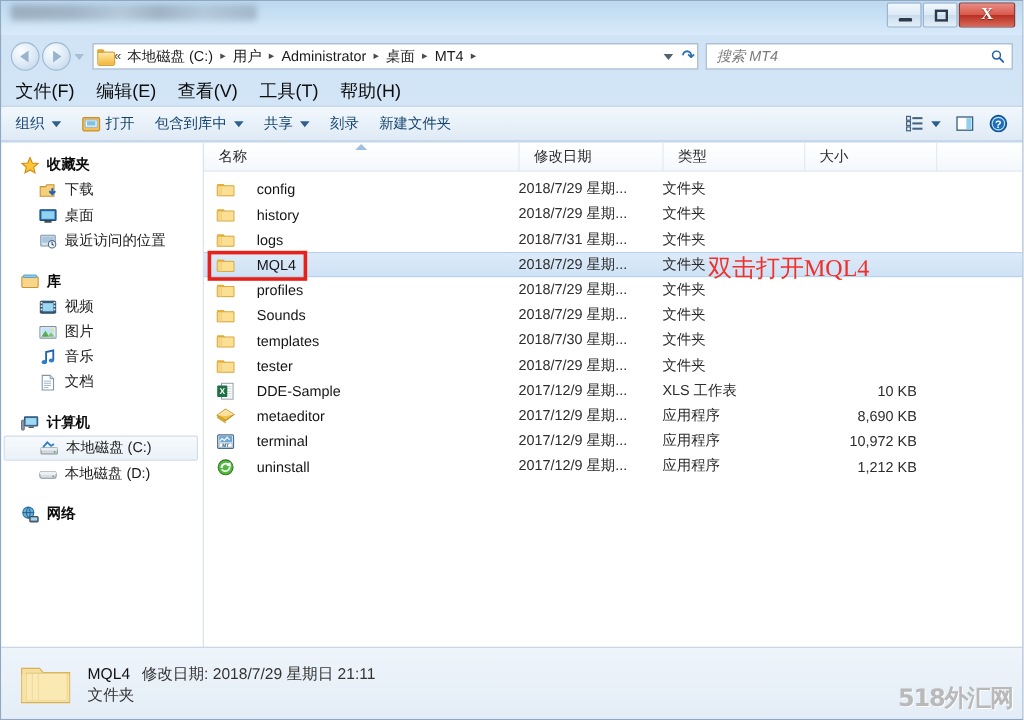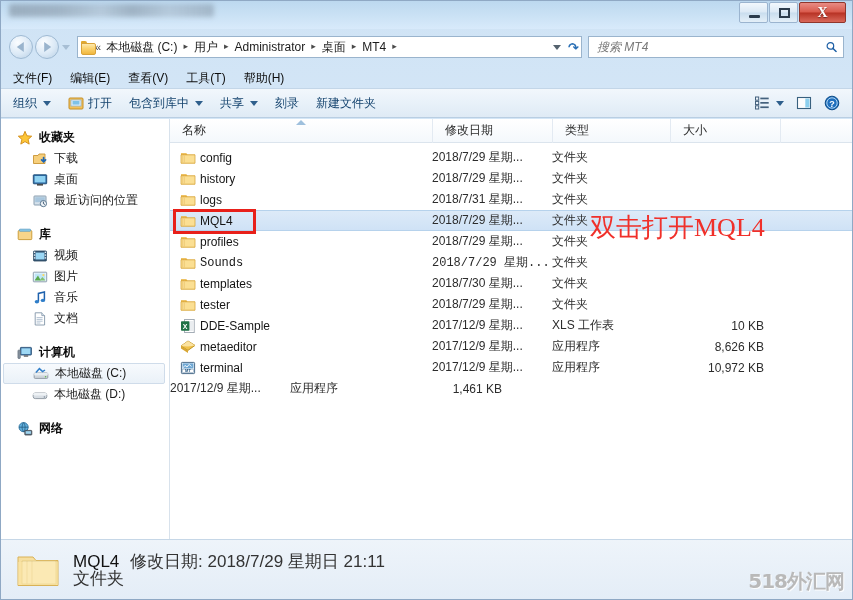--- a/index.html
+++ b/index.html
@@ -128,22 +128,22 @@
     font-style: italic; color: #7a7a7a; font-size: 12px;
   }
   .search-mag {
     position: absolute; right: 6px; top: 50%; transform: translateY(-50%);
     width: 11px; height: 11px;
   }
 
   
   .menubar {
     position: absolute; top: 64px; left: 0; right: 0; height: 22px;
-    display: flex; align-items: flex-end; padding-left: 12px;
-    font-size: 12px; color: #0d0d0d;
+    display: flex; align-items: center; padding-left: 12px;
+    font-size: 15px; color: #0d0d0d;
   }
   .menu-item { margin-right: 18px; cursor: pointer; white-space: nowrap; }
 
   
   .toolbar {
     position: absolute; top: 87px; left: 0; right: 0; height: 30px;
     background: linear-gradient(to bottom, #f2f7fc 0%, #e8f1f9 50%, #dfeaf5 100%);
     border-top: 1px solid #c3d6e8;
     border-bottom: 1px solid #b9cee2;
     display: flex; align-items: center; padding: 0 8px 0 12px;
@@ -246,52 +246,52 @@
     height: 21px; display: flex; align-items: center;
     font-size: 12px; color: #151515; cursor: default;
   }
   .row.selected {
     background: linear-gradient(to bottom, #ddeaf8 0%, #cfe2f6 100%);
     border-top: 1px solid #b6d2ec;
     border-bottom: 1px solid #b6d2ec;
     height: 21px;
   }
   .cell-name {
-    width: 262px; display: flex; align-items: center; gap: 4px; padding-left: 10px;
+    width: 262px; display: flex; align-items: center; gap: 18px; padding-left: 10px;
   }
   .cell-date { width: 120px; color: #2c2c2c; }
   .cell-type { width: 118px; color: #2c2c2c; }
   .cell-size { width: 110px; color: #2c2c2c; text-align: right; padding-right: 16px; }
 
   
   .redbox {
     position: absolute;
     left: 3px; top: -2px; width: 83px; height: 25px;
     border: 3px solid #e8201a;
     pointer-events: none;
   }
   .annot {
     position: absolute; left: 420px; top: 0px;
-    color: #f0302a; font-size: 26px;
+    color: #f0302a; font-size: 20px;
     font-family: "Liberation Serif", "DejaVu Serif", serif;
     white-space: nowrap; pointer-events: none;
   }
 
   
   .statusbar {
     position: absolute; left: 0; right: 0; bottom: 0; height: 60px;
     background: linear-gradient(to bottom, #eef4fa 0%, #e4edf7 100%);
     border-top: 1px solid #c6d7e7;
     display: flex; align-items: center; padding-left: 14px;
     position: absolute;
   }
   .sb-folder {
     width: 46px; height: 40px; position: relative; flex: none; margin-right: 12px;
   }
-  .sb-text { font-size: 17px; color: #111; line-height: 17px; }
+  .sb-text { font-size: 13px; color: #111; line-height: 17px; }
   .sb-line2 { color: #333; }
   .sb-bold { font-weight: normal; }
   .watermark {
     position: absolute; right: 8px; bottom: 4px;
     font-size: 20px; font-weight: bold;
     color: #b9b9b9;
     font-family: "DejaVu Sans", sans-serif;
     letter-spacing: -1px;
     text-shadow: 1px 1px 0 rgba(255,255,255,.85);
     user-select: none;
@@ -630,21 +630,21 @@
                 <path d="M1 3.3 h5.4 l1.1 1.5 h7.5 v8.4 h-14 z" fill="#e8ae33"></path>
                 <path d="M1 4.8 h14 v8.4 h-14 z" fill="#fbdf93" stroke="#d8a63c" stroke-width=".8"></path>
                 <path d="M2.6 4.8 v8.4 M4.4 4.8 v8.4" stroke="#eecb78" stroke-width=".9"></path>
               </svg>
               <span>profiles</span>
             </div>
             <div class="cell-date">2018/7/29 星期...</div>
             <div class="cell-type">文件夹</div>
             <div class="cell-size"></div>
           </div>
-          <div class="row" style="position: relative; font-family: Liberation Mono, monospace;">
+          <div class="row" style="position: relative;">
             <div class="cell-name">
               <svg viewBox="0 0 16 16" class="ico">
                 <path d="M1 3.3 h5.4 l1.1 1.5 h7.5 v8.4 h-14 z" fill="#e8ae33"></path>
                 <path d="M1 4.8 h14 v8.4 h-14 z" fill="#fbdf93" stroke="#d8a63c" stroke-width=".8"></path>
                 <path d="M2.6 4.8 v8.4 M4.4 4.8 v8.4" stroke="#eecb78" stroke-width=".9"></path>
               </svg>
               <span>Sounds</span>
             </div>
             <div class="cell-date">2018/7/29 星期...</div>
             <div class="cell-type">文件夹</div>
@@ -700,41 +700,50 @@
             <div class="cell-name">
               <svg viewBox="0 0 16 16" class="ico">
                 <polygon points="8,2 15,6.4 8,11.4 1,7" fill="#f0c24c" stroke="#b98d1d" stroke-width=".9"></polygon>
                 <polygon points="8,2 15,6.4 8,7.6 1,7" fill="#fbe2a0"></polygon>
                 <polygon points="1,7 8,11.4 8,14 1,9.4" fill="#d8a632"></polygon>
               </svg>
               <span>metaeditor</span>
             </div>
             <div class="cell-date">2017/12/9 星期...</div>
             <div class="cell-type">应用程序</div>
-            <div class="cell-size">8,626 KB</div>
+            <div class="cell-size">8,690 KB</div>
           </div>
           <div class="row" style="position: relative;">
             <div class="cell-name">
               <svg viewBox="0 0 16 16" class="ico">
                 <rect x="1.4" y="2.4" width="13.2" height="11.2" rx=".8" fill="#e9f2f9" stroke="#4b6c8a" stroke-width="1"></rect>
                 <rect x="2.6" y="3.4" width="10.8" height="5" fill="#6fa8d4"></rect>
                 <path d="M3 7.8 l2 -2.4 l2 1.6 l2.2 -2.6 l2.2 2.2" fill="none" stroke="#ffffff" stroke-width=".9"></path>
                 <rect x="2.6" y="9.2" width="10.8" height="3.4" fill="#ffffff" stroke="#90a8bd" stroke-width=".6"></rect>
                 <text x="8" y="12.1" font-size="4" font-family="Liberation Sans, sans-serif" fill="#24567f" text-anchor="middle" font-weight="bold">MT</text>
               </svg>
               <span>terminal</span>
             </div>
             <div class="cell-date">2017/12/9 星期...</div>
             <div class="cell-type">应用程序</div>
             <div class="cell-size">10,972 KB</div>
           </div>
           <div class="row" style="position: relative;">
+            <div class="cell-name">
+              <svg viewBox="0 0 16 16" class="ico">
+                <circle cx="8" cy="8.4" r="6.2" fill="#55b840" stroke="#2f7c23" stroke-width=".9"></circle>
+                <path d="M4.6 9 a3.6 3.6 0 0 1 6.6 -2" fill="none" stroke="#ffffff" stroke-width="1.6"></path>
+                <polygon points="11.8,4 12.6,8 8.6,7" fill="#ffffff"></polygon>
+                <path d="M11.4 8 a3.6 3.6 0 0 1 -6.6 2" fill="none" stroke="#e8f7e4" stroke-width="1.4"></path>
+              </svg>
+              <span>uninstall</span>
+            </div>
             <div class="cell-date">2017/12/9 星期...</div>
             <div class="cell-type">应用程序</div>
-            <div class="cell-size">1,461 KB</div>
+            <div class="cell-size">1,212 KB</div>
           </div>
         </div>
 
       <div class="annot" id="annot" style="top: 91px; color: rgb(240, 48, 42);">双击打开MQL4</div>
     </div>
   </div>
 
   <div class="statusbar">
     <svg class="sb-folder" viewBox="0 0 46 40">
       <path d="M3 7 h15 l3 3.5 h22 v25 h-40 z" fill="#f6dfa0" stroke="#d9b257" stroke-width="1"></path>

